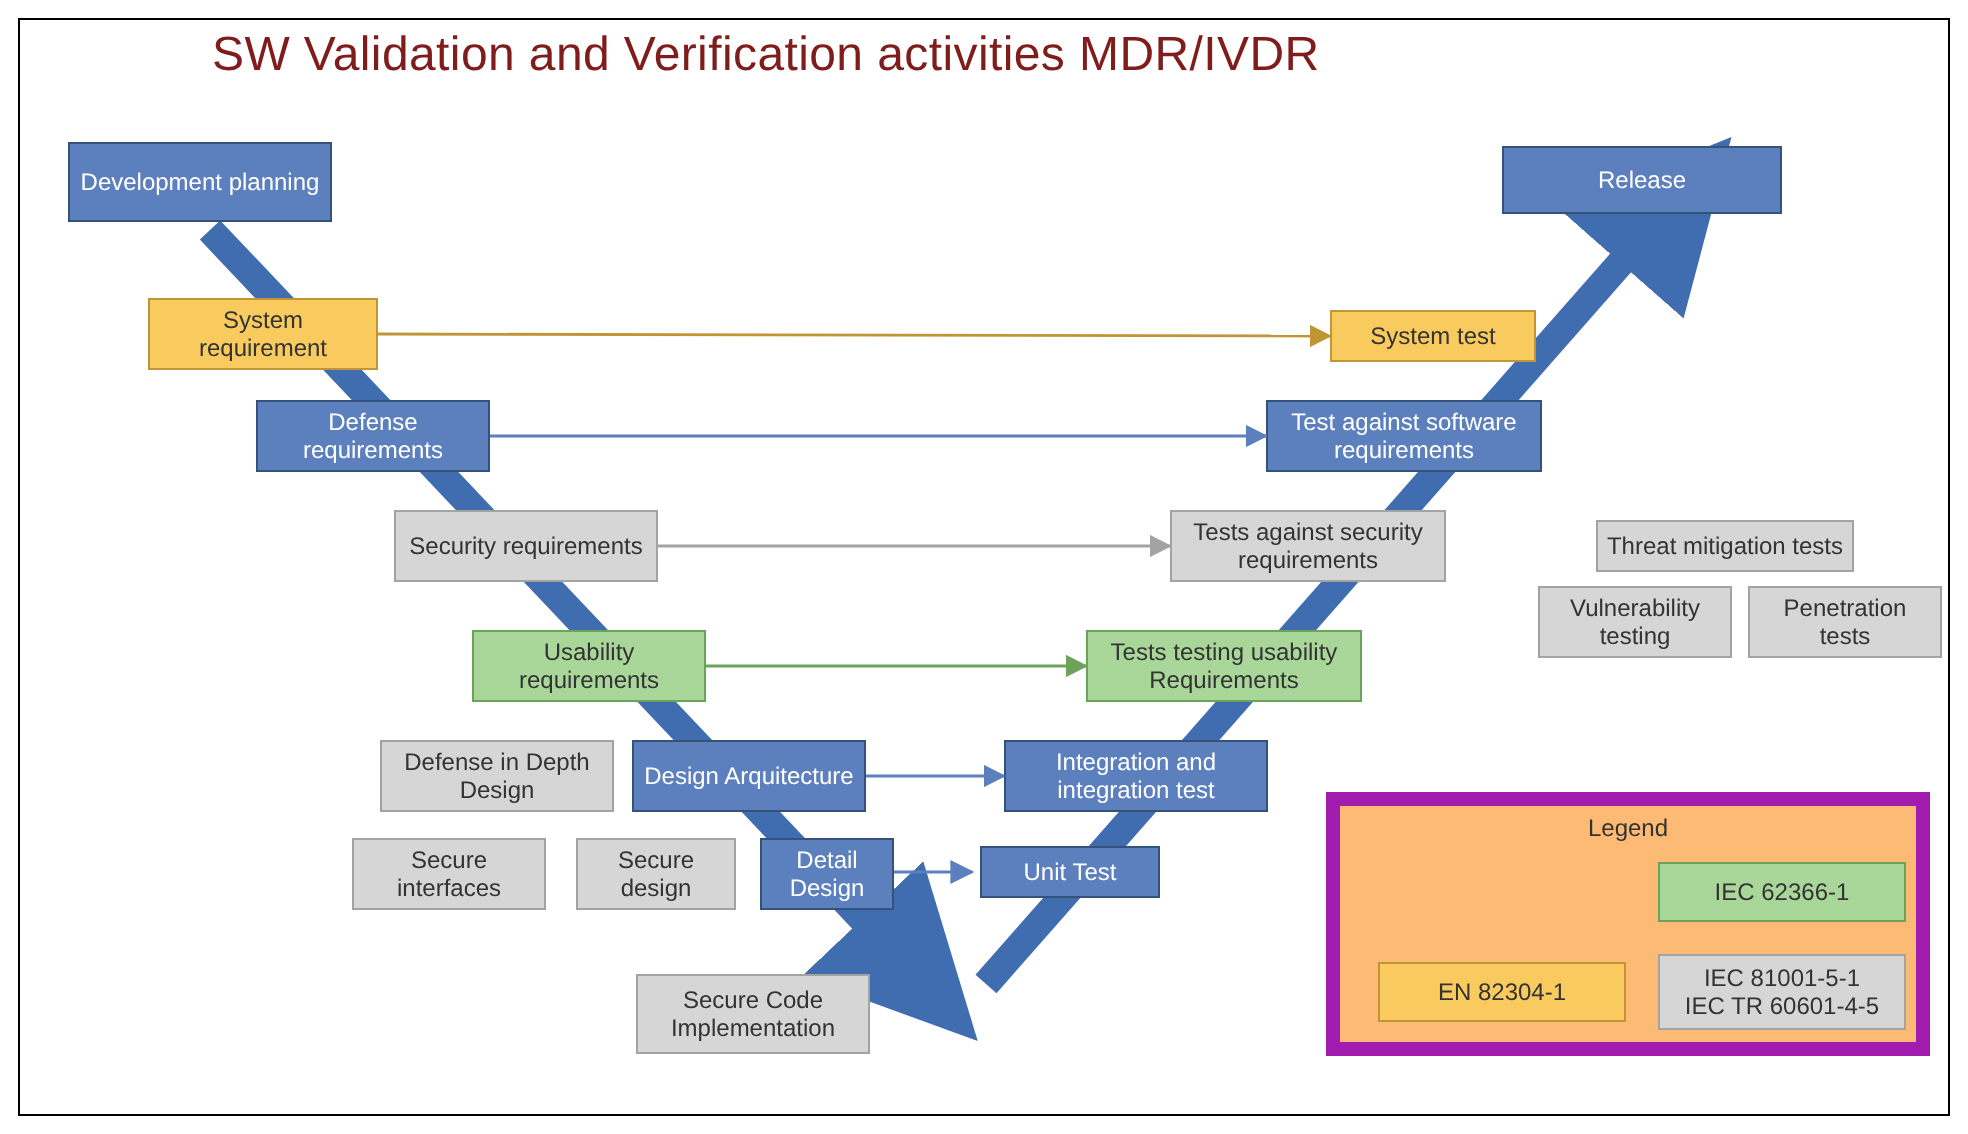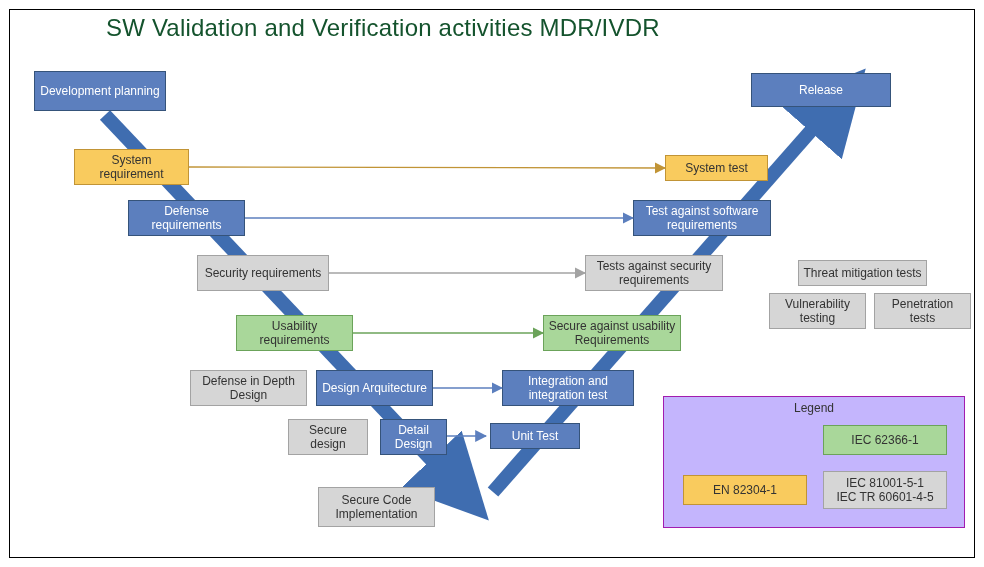--- a/index.html
+++ b/index.html
@@ -1,24 +1,24 @@
 <!DOCTYPE html>
 <html><head>
 <meta charset="utf-8">
 <style>
   html,body{margin:0;padding:0;font-family:"Segoe UI",Arial,sans-serif;font-size:12px;color:#333}
   .canvas{position:relative;width:984px;height:567px;background:#fff;box-sizing:border-box}
   .outer{position:absolute;left:9px;top:9px;right:9px;bottom:9px;border:1px solid #000;box-sizing:border-box}
-  .title{position:absolute;left:106px;top:14px;font-size:24px;color:#14532d;letter-spacing:.2px}
+  .title{position:absolute;left:106px;top:14px;font-size:24px;color:#7f1d1d;letter-spacing:.2px}
   .box{position:absolute;display:flex;align-items:center;justify-content:center;text-align:center;padding:12px 4px;box-sizing:border-box;line-height:1.2;border:1px solid;}
   .blue{background:#5c7fbe;border-color:#35537a;color:#fff}
   .yellow{background:#f9cb5e;border-color:#c19436;color:#333}
   .gray{background:#d6d6d6;border-color:#a3a3a3;color:#333}
   .green{background:#a9d79a;border-color:#6ba35a;color:#333}
-  .legend{position:absolute;background:#c4b5fd;border:1px solid #a21caf;box-sizing:border-box}
+  .legend{position:absolute;background:#fdba74;border:7px solid #a21caf;box-sizing:border-box}
   .legend-title{position:absolute;left:50%;top:4px;transform:translateX(-50%);font-size:12px;color:#333}
   svg.net{position:absolute;left:0;top:0;width:984px;height:567px;pointer-events:none}
 </style>
 </head>
 <body>
 
 <div class="canvas">
   <div class="outer"></div>
   <div class="title">SW Validation and Verification activities MDR/IVDR</div>
 
@@ -35,27 +35,28 @@
     <line x1="493" y1="492" x2="838" y2="100" stroke="#3f6db0" stroke-width="14" marker-end="url(#bigarr)"></line>
   </svg>
 
   <div class="box blue" id="devplan" style="left:34px; top:71px; width:132px;height:40px">Development planning</div>
   <div class="box yellow" id="sysreq" style="left:74px; top:149px;width:115px;height:36px">System requirement</div>
   <div class="box blue" id="swreq" style="left:128px;top:200px;width:117px;height:36px">Defense requirements</div>
   <div class="box gray" id="secreq" style="left:197px;top:255px;width:132px;height:36px">Security requirements</div>
   <div class="box green" id="usareq" style="left:236px;top:315px;width:117px;height:36px">Usability requirements</div>
   <div class="box gray" id="defdepth" style="left:190px;top:370px;width:117px;height:36px">Defense in Depth Design</div>
   <div class="box blue" id="designarch" style="left:316px;top:370px;width:117px;height:36px">Design Arquitecture</div>
+  <div class="box gray" id="secint" style="left:176px;top:419px;width:97px; height:36px">Secure interfaces</div>
   <div class="box gray" id="secdes" style="left:288px;top:419px;width:80px; height:36px">Secure design</div>
   <div class="box blue" id="detdesign" style="left:380px;top:419px;width:67px; height:36px">Detail Design</div>
   <div class="box gray" id="seccode" style="left:318px;top:487px;width:117px;height:40px">Secure Code Implementation</div>
 
   <div class="box blue" id="unittest" style="left:490px;top:423px;width:90px; height:26px">Unit Test</div>
   <div class="box blue" id="inttest" style="left:502px;top:370px;width:132px;height:36px">Integration and integration test</div>
-  <div class="box green" id="usatest" style="left:543px;top:315px;width:138px;height:36px">Secure against usability Requirements</div>
+  <div class="box green" id="usatest" style="left:543px;top:315px;width:138px;height:36px">Tests testing usability Requirements</div>
   <div class="box gray" id="sectest" style="left:585px;top:255px;width:138px;height:36px">Tests against security requirements</div>
   <div class="box blue" id="swtest" style="left:633px;top:200px;width:138px;height:36px">Test against software requirements</div>
   <div class="box yellow" id="systest" style="left:665px;top:155px;width:103px;height:26px">System test</div>
   <div class="box blue" id="release" style="left:751px;top:73px; width:140px;height:34px">Release</div>
 
   <div class="box gray" id="threat" style="left:798px;top:260px;width:129px;height:26px">Threat mitigation tests</div>
   <div class="box gray" id="vuln" style="left:769px;top:293px;width:97px; height:36px">Vulnerability testing</div>
   <div class="box gray" id="pentest" style="left:874px;top:293px;width:97px; height:36px">Penetration tests</div>
 
   <div class="legend" style="left:663px;top:396px;width:302px;height:132px">

